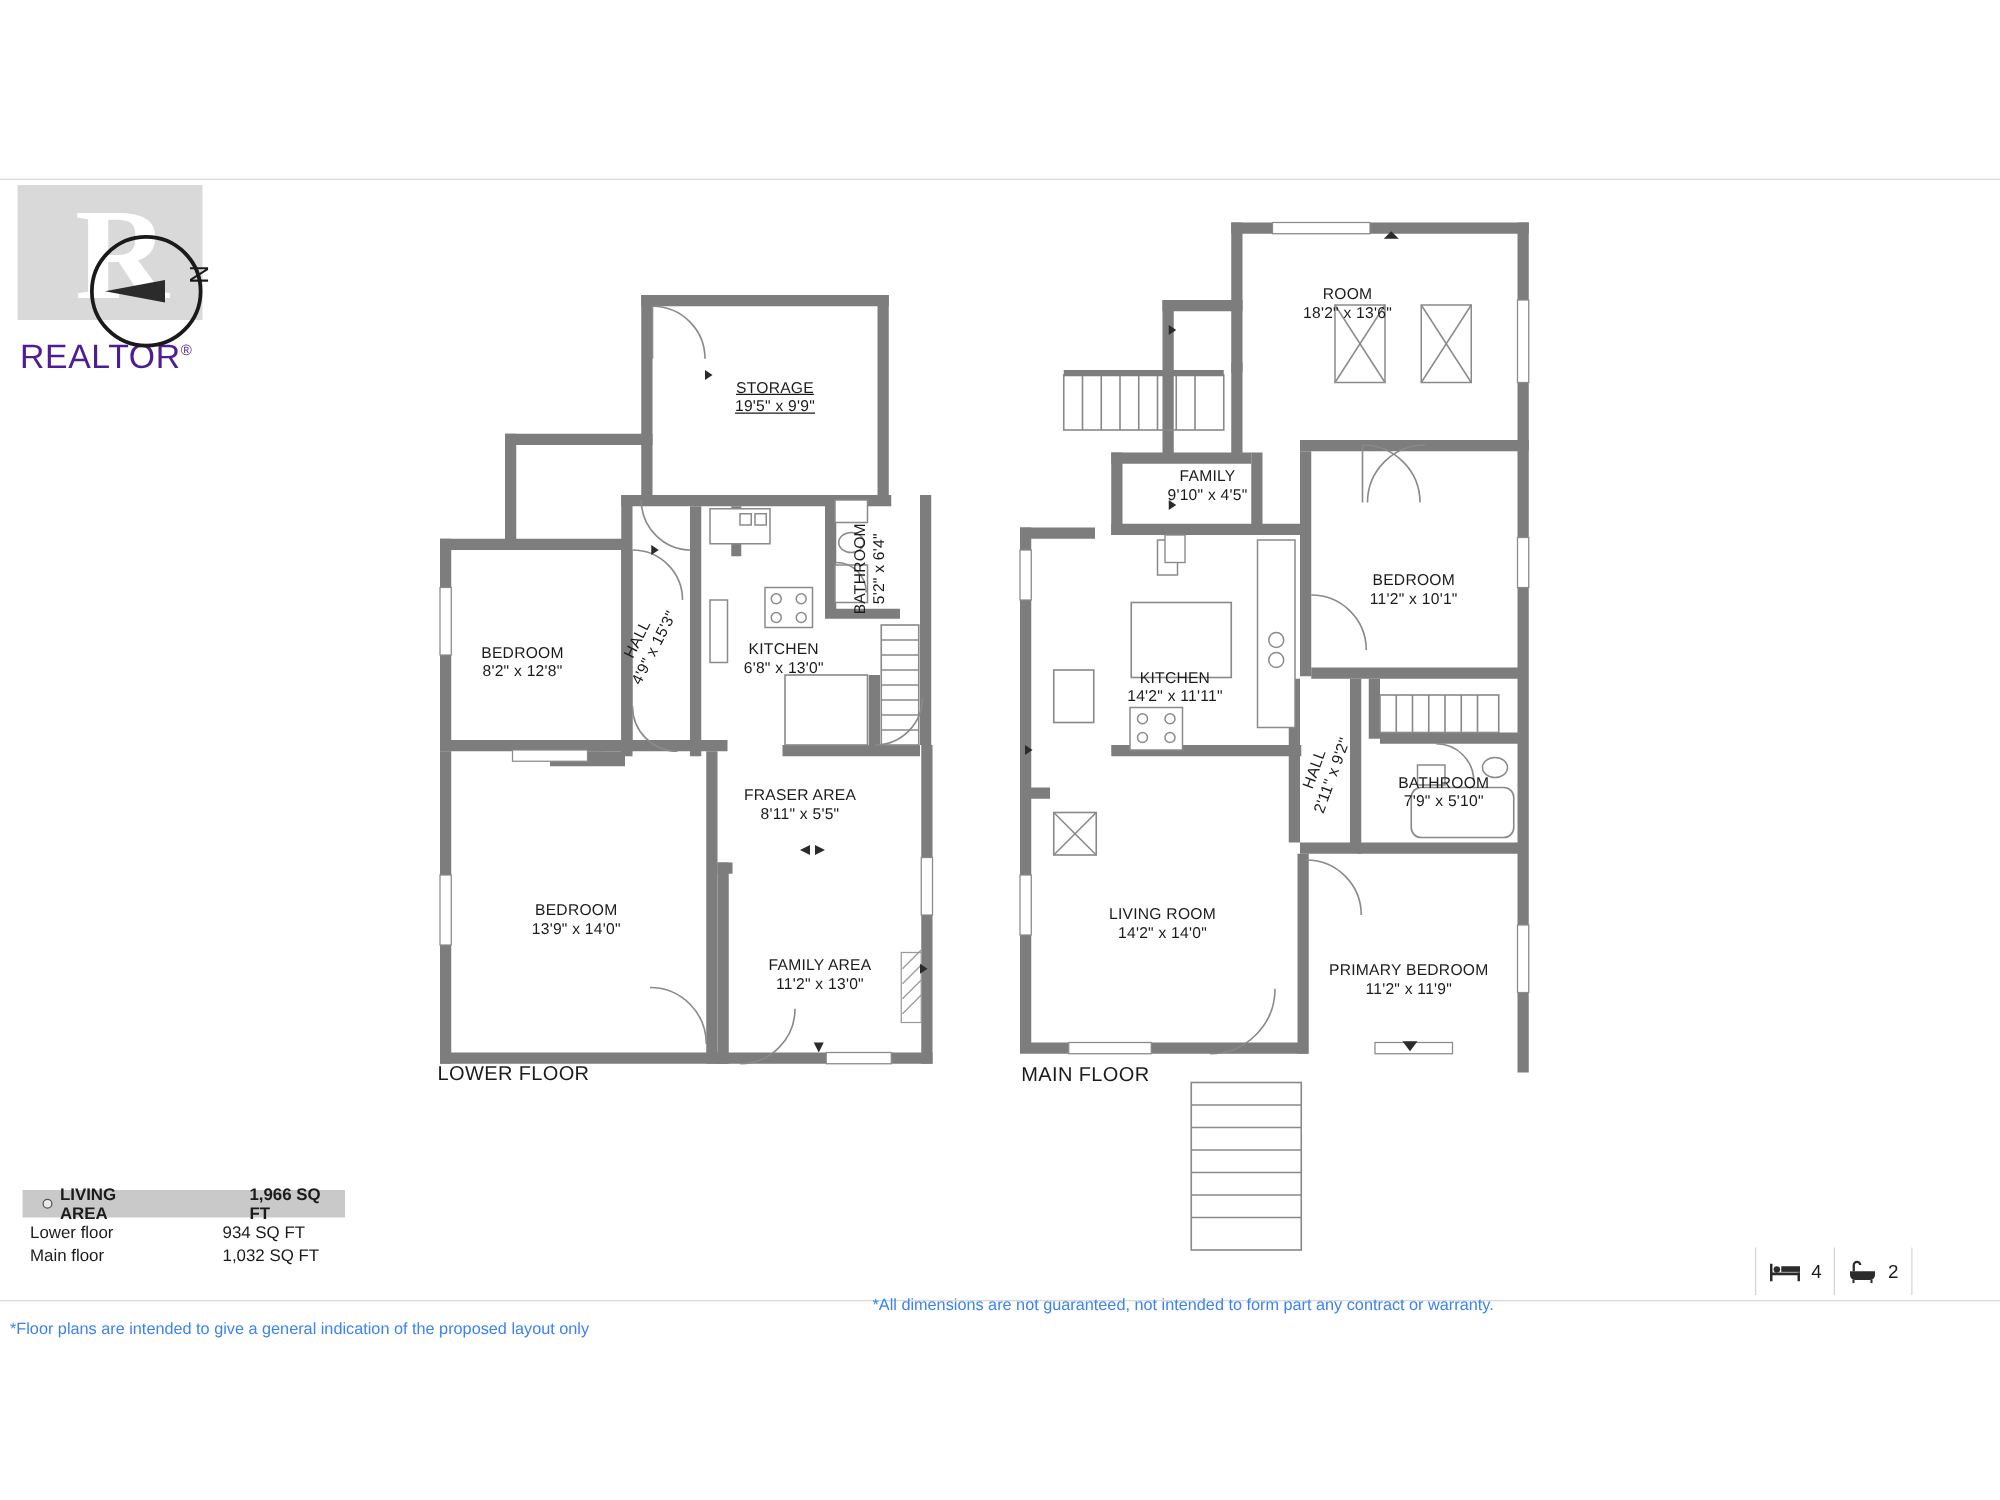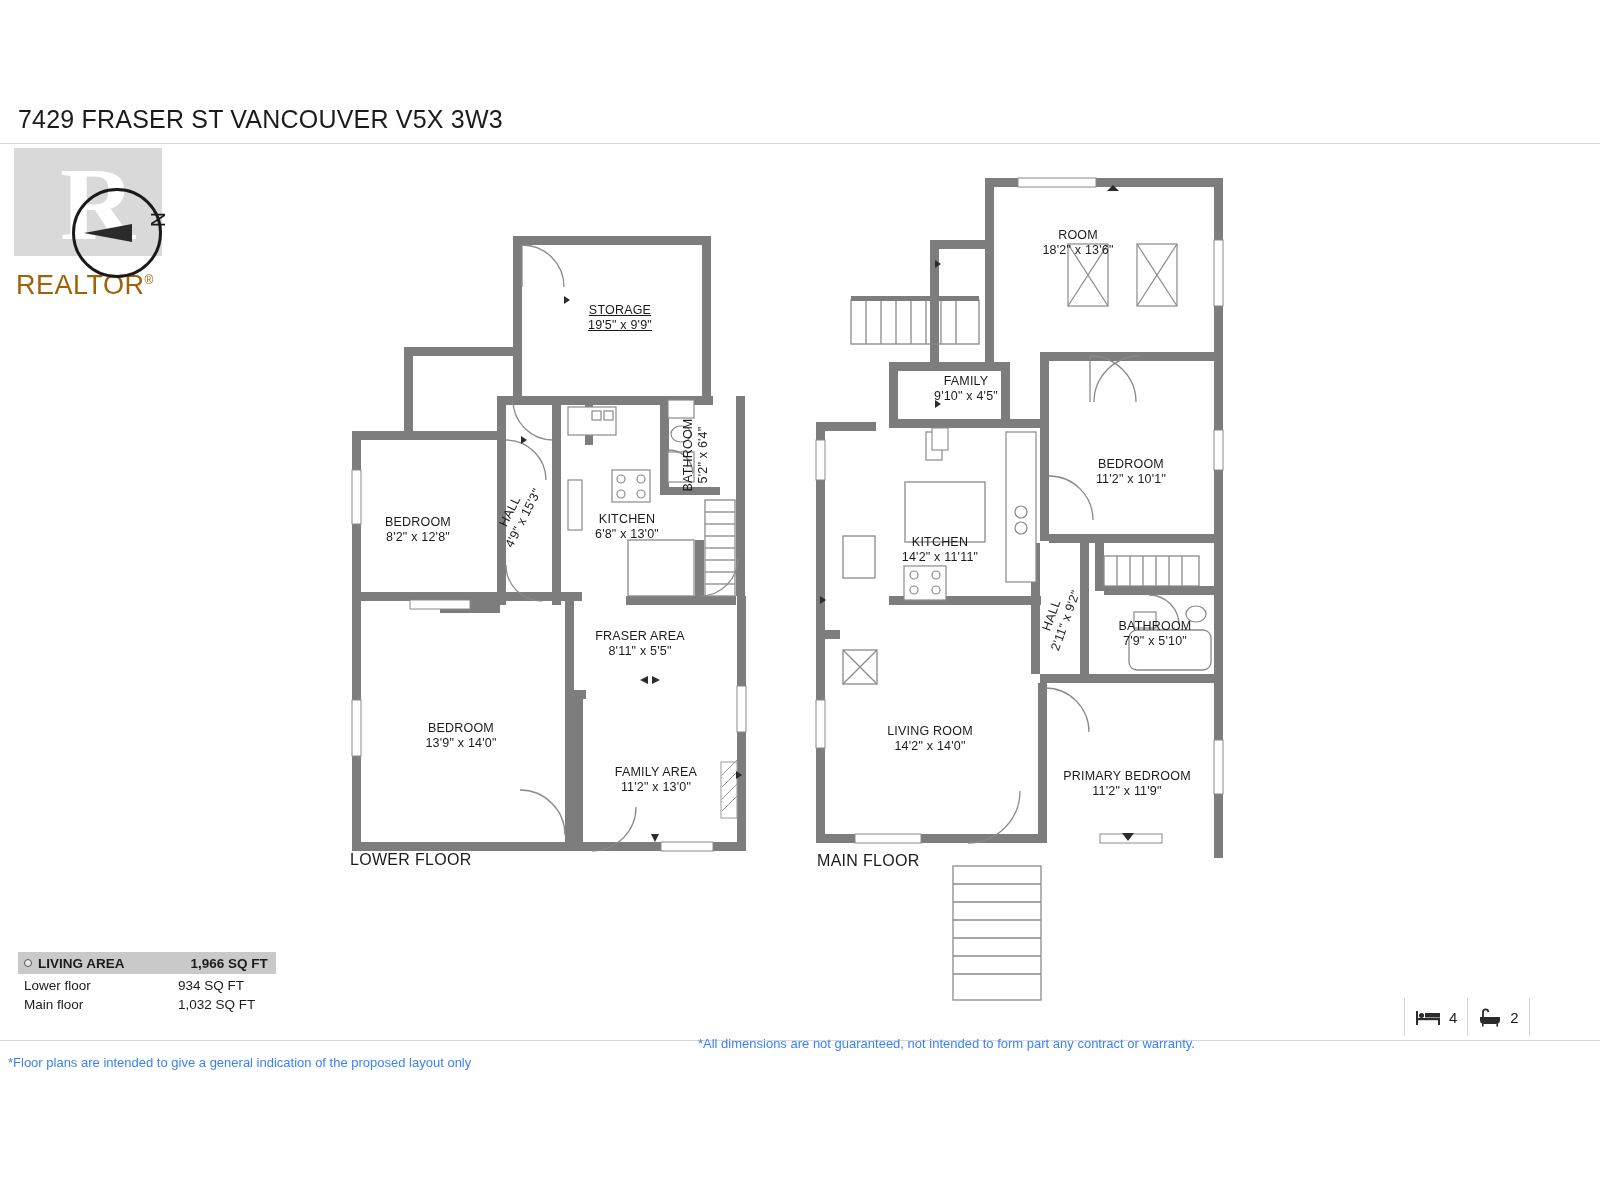--- a/index.html
+++ b/index.html
@@ -72,21 +72,21 @@
     font-weight: bold;
     color: #ffffff;
     line-height: 108px;
   }
   .realtor-word {
     position: absolute;
     left: 2px;
     top: 122px;
     font-size: 27px;
     letter-spacing: 0.5px;
-    color: #a16207;
+    color: #4c1d95;
     font-weight: normal;
   }
   .realtor-word sup {
     font-size: 12px;
     vertical-align: super;
   }
   
   .compass {
     position: absolute;
     left: 72px;
@@ -160,21 +160,21 @@
     position: absolute;
     left: 18px;
     top: 952px;
     width: 258px;
   }
   .summary-head {
     background: #c9c9c9;
     height: 22px;
     display: flex;
     align-items: center;
-    padding-left: 6px;
+    padding-left: 16px;
     box-sizing: border-box;
   }
   .summary-head .dot {
     width: 6px; height: 6px;
     border: 1px solid #555;
     border-radius: 50%;
     margin-right: 6px;
     background: #e9e9e9;
   }
   .summary-head .lbl {
@@ -232,21 +232,20 @@
   }
   .badge-edge {
     width: 1px; height: 38px; background: #d5d5d5;
   }
 </style>
 </head>
 <body>
 
 <div class="page">
 
-  <div class="title">7429 FRASER ST VANCOUVER V5X 3W3</div>
   <div class="hrule"></div>
 
   <div class="realtor-logo">
     <div class="realtor-block"></div>
     <div class="realtor-r">R</div>
     <div class="realtor-word"><span>REALTOR</span><sup>®</sup></div>
   </div>
 
   <div class="compass">
     <div class="compass-ring"></div>

